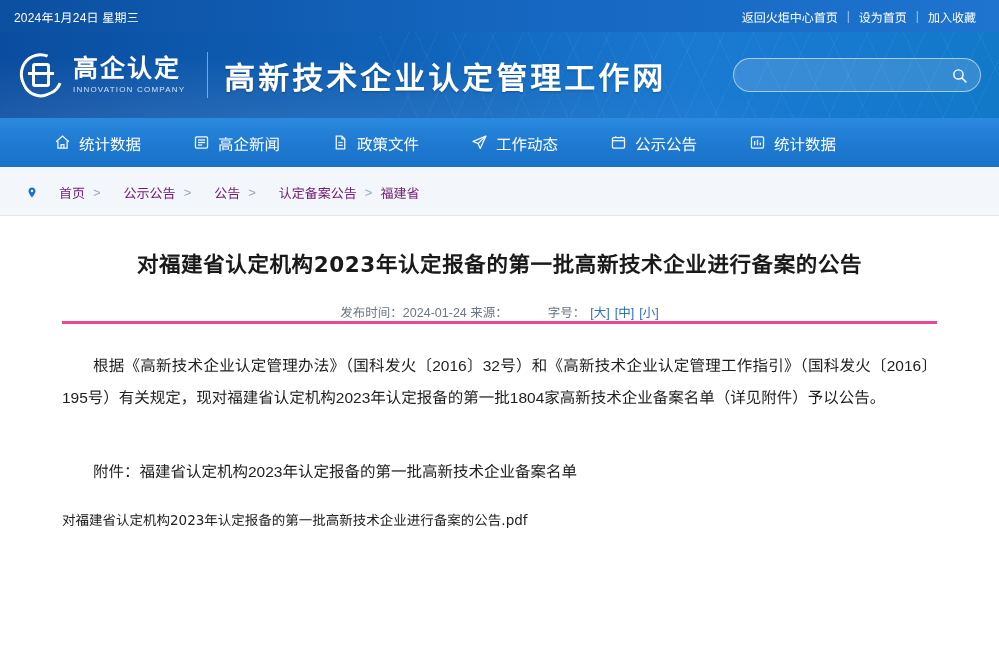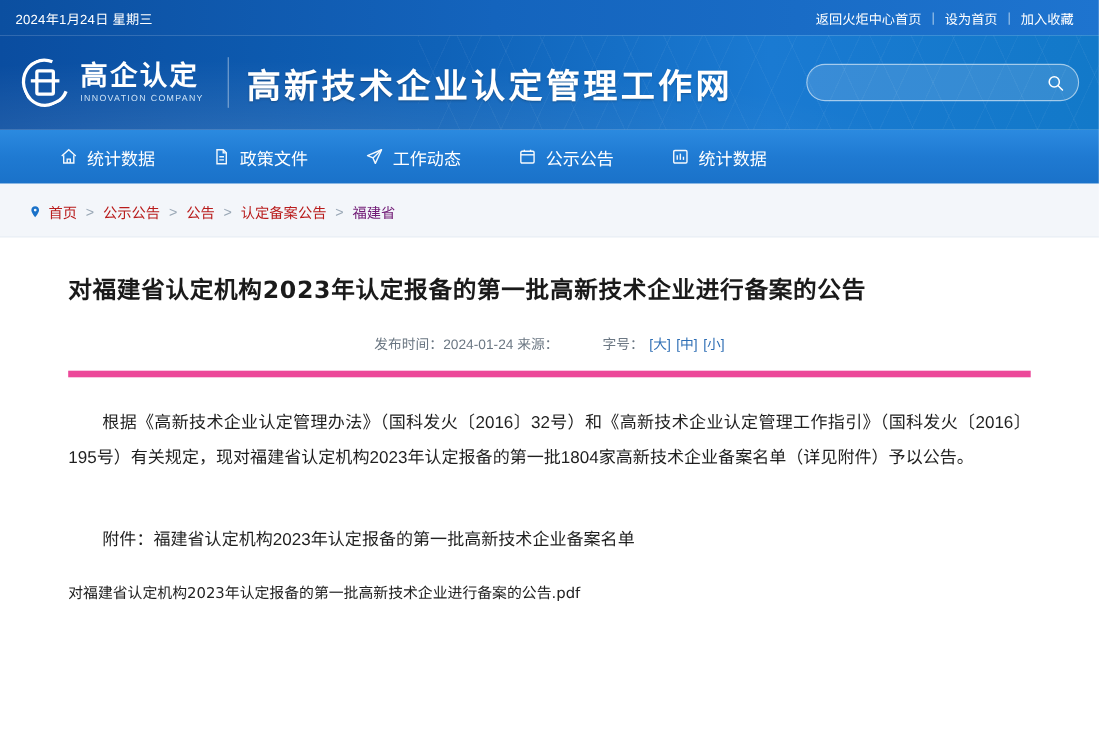--- a/index.html
+++ b/index.html
@@ -136,44 +136,44 @@
     height: 46px;
     display: flex; align-items: center;
     padding: 0 26px;
     border-bottom: 1px solid #e4eaf1;
   }
   .crumb {
     display: flex; align-items: center; gap: 6px;
     font-size: 13px; color: #4b5b6b;
   }
   .crumb .pin { width: 12px; height: 15px; flex: none; }
-  .crumb a { color: #b91c1c; text-decoration: none; cursor: pointer; }
+  .crumb a { color: #701a75; text-decoration: none; cursor: pointer; margin-left: 15px; }
   .crumb .sep { color: #9aa8b6; padding: 0 2px; }
   .crumb .cur { color: #701a75; }
 
   
   .article {
     background: #ffffff;
     padding: 34px 62px 0 62px;
   }
   .art-title {
+    text-align: center;
     font-size: 21.5px;
     font-weight: bold;
     color: #1a1a1a;
     letter-spacing: .6px;
     font-family: "DejaVu Sans", "Liberation Sans", sans-serif;
     line-height: 1.4;
   }
   .art-meta {
     margin-top: 22px;
     display: flex; align-items: center; justify-content: center;
     gap: 40px;
     font-size: 12.5px; color: #6b7783;
-    padding-bottom: 16px;
-    border-bottom: 6px solid #ec4899;
+    border-bottom: 3px solid #ec4899;
   }
   .fontsizes { display: flex; align-items: center; gap: 5px; }
   .fontsizes .fs { color: #2f6fb5; cursor: pointer; }
   .art-body {
     margin-top: 26px;
     font-size: 15.5px;
     line-height: 2.05;
     color: #1f1f1f;
     font-family: Liberation Sans, sans-serif;
     text-align: justify;
@@ -239,20 +239,29 @@
   <div class="nav-item">
     <svg class="ni" viewBox="0 0 24 24" fill="none" stroke="#ffffff" stroke-width="1.8">
       <path d="M3 11L12 3l9 8"></path>
         <path d="M5.5 10v10h13V10"></path>
         <path d="M10 20v-5h4v5"></path>
     </svg>
     <span>统计数据</span>
   </div>
   <div class="nav-item">
     <svg class="ni" viewBox="0 0 24 24" fill="none" stroke="#ffffff" stroke-width="1.8">
+      <rect x="3.5" y="4" width="17" height="16" rx="1.5"></rect>
+      <line x1="7" y1="8.5" x2="17" y2="8.5"></line>
+      <line x1="7" y1="12" x2="17" y2="12"></line>
+      <line x1="7" y1="15.5" x2="13" y2="15.5"></line>
+    </svg>
+    <span>高企新闻</span>
+  </div>
+  <div class="nav-item">
+    <svg class="ni" viewBox="0 0 24 24" fill="none" stroke="#ffffff" stroke-width="1.8">
       <path d="M6 3h8l4 4v14H6z"></path>
         <path d="M14 3v4h4"></path>
       <line x1="9" y1="12" x2="15" y2="12"></line>
         <line x1="9" y1="16" x2="15" y2="16"></line>
     </svg>
     <span>政策文件</span>
   </div>
   <div class="nav-item">
     <svg class="ni" viewBox="0 0 24 24" fill="none" stroke="#ffffff" stroke-width="1.8">
       <path d="M21 3L3 10.5l7 3 3 7z" stroke-linejoin="round"></path>

